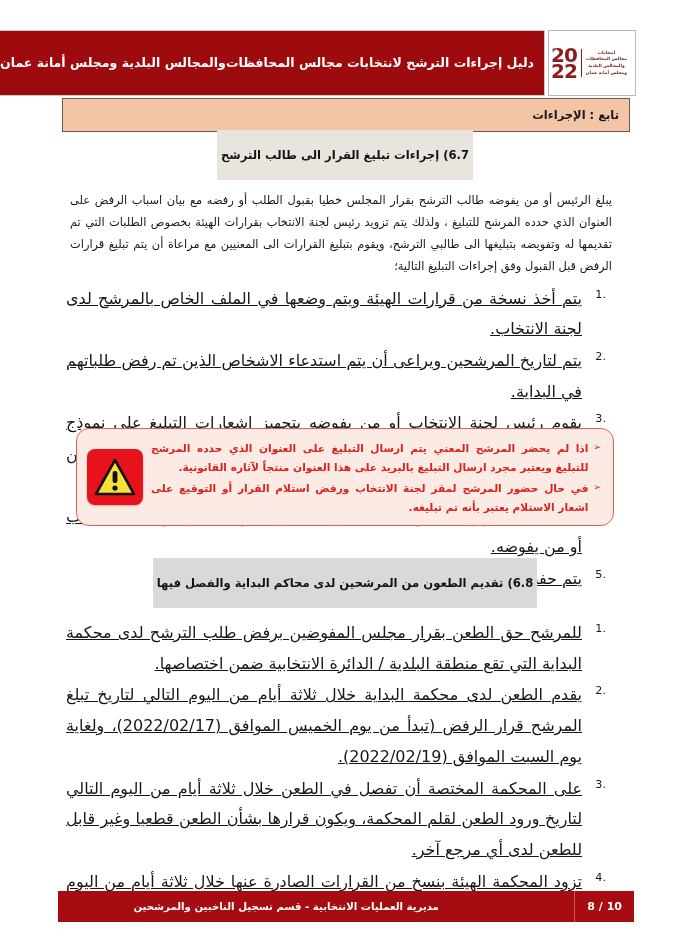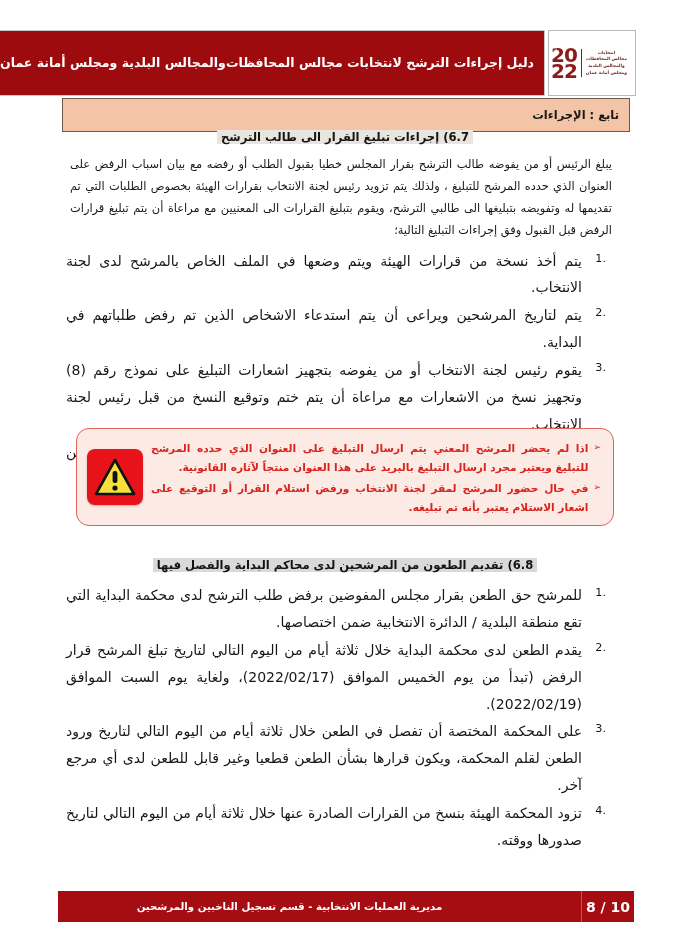--- a/index.html
+++ b/index.html
@@ -215,21 +215,21 @@
 
   .sec-heading {
     text-align: center;
     margin: 0 0 10px 0;
     font-size: 11.6px;
     font-weight: 700;
     color: #141414;
   }
   .sec-heading .hl {
     background: #e9e4dd;
-    padding: 0 4px;
+    padding: 18px 4px;
     display: inline-block;
   }
   .sec-heading.gray .hl { background: #d9d9d9; }
 
   .para {
     font-size: 11.4px;
     line-height: 1.92;
     text-align: justify;
     text-align-last: right;
     color: #161616;
@@ -238,27 +238,28 @@
 
   ol.list {
     list-style: none;
     margin: 0 22px 0 6px;
     padding: 0;
     counter-reset: li;
   }
   ol.list > li {
     counter-increment: li;
     position: relative;
-    font-size: 14px;
+    font-size: 16px;
     line-height: 1.92;
     text-align: justify;
     text-align-last: right;
     color: #161616;
     padding-right: 26px;
     margin-bottom: 1px;
+    text-decoration: underline;
   }
   ol.list > li::before {
     content: counter(li) ".";
     position: absolute;
     right: 2px;
     top: 0;
     width: 20px;
     text-align: right;
     font-size: 11.2px;
     color: #161616;
@@ -338,23 +339,23 @@
     flex: 1 1 auto;
     text-align: center;
     color: #ffffff;
     font-size: 10.2px;
     font-weight: 700;
     padding-right: 60px;
   }
   .footer-page {
     flex: 0 0 auto;
     color: #ffffff;
-    font-size: 14px;
-    font-weight: 700;
-    padding: 0 4px;
+    font-size: 11px;
+    font-weight: 700;
+    padding: 0 12px;
     direction: ltr;
     border-left: 1px solid #c9545a;
     height: 100%;
     display: flex;
     align-items: center;
   }
 </style>
 </head>
 <body>
 

